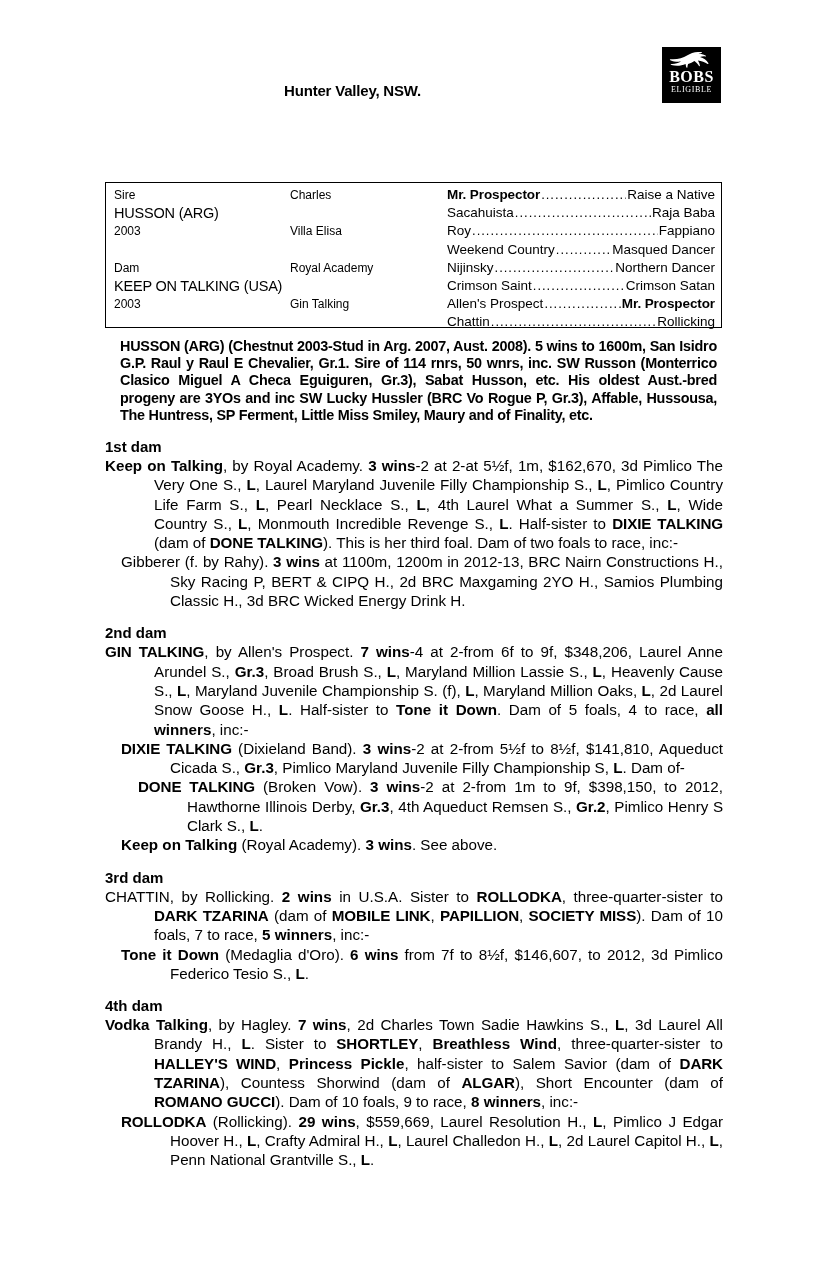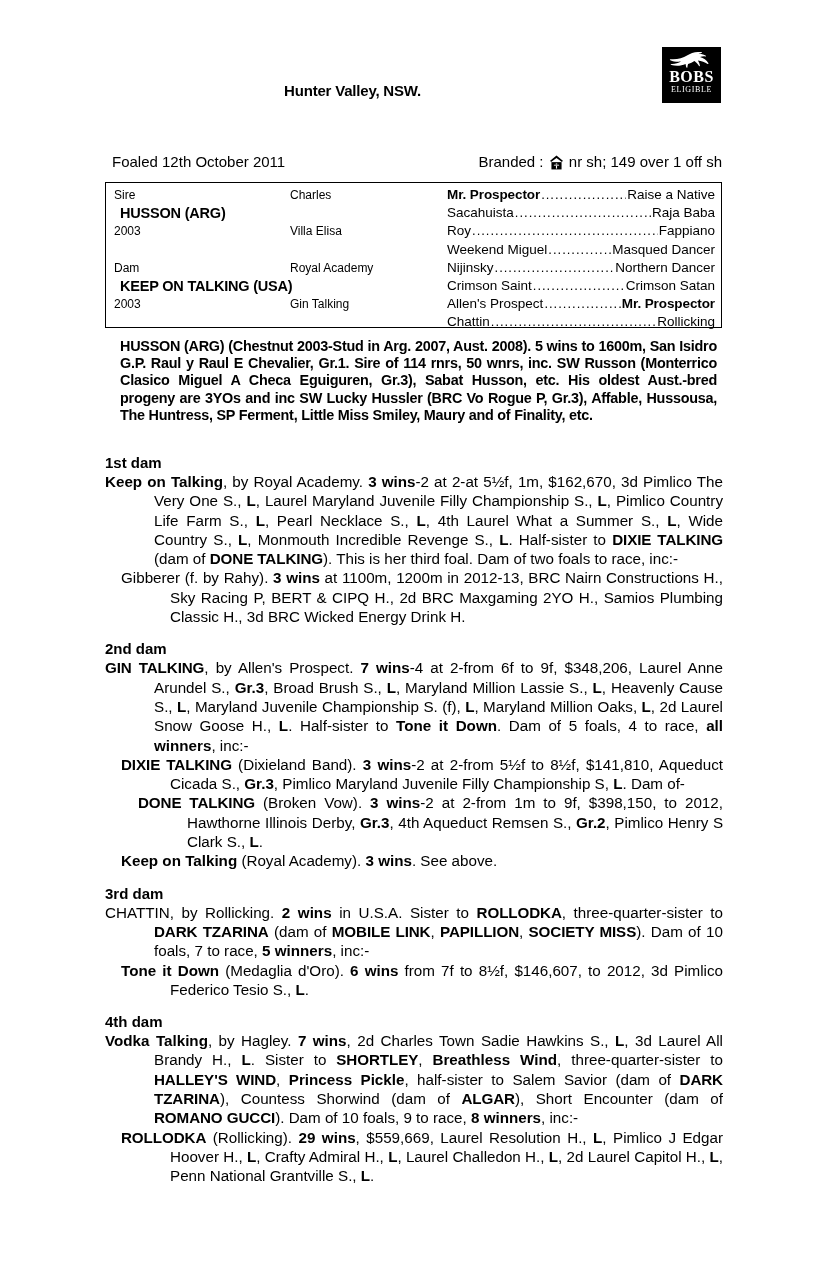--- a/index.html
+++ b/index.html
@@ -153,21 +153,21 @@
     position: absolute;
     left: 341px;
     top: 3px;
     right: 6px;
   }
   .ped-line {
     font-size: 12px;
     line-height: 18.2px;
     white-space: nowrap;
   }
-  .ped-line.b { font-weight: bold; font-size: 14.5px; letter-spacing: -0.2px; margin-left: 6px;}
+  .ped-line.b { font-weight: normal; font-size: 14.5px; letter-spacing: -0.2px;}
   .ped-line.sp { visibility: hidden; }
   .ped-gp {
     display: flex;
     align-items: baseline;
     font-size: 13.5px;
     line-height: 18.2px;
     white-space: nowrap;
   }
   .ped-gp .nm1 { flex: 0 0 auto; }
   .ped-gp .dots {
@@ -195,21 +195,20 @@
   }
 
   
   .body {
     position: absolute;
     left: 105px;
     top: 437px;
     width: 618px;
     font-size: 15.2px;
     line-height: 19.3px;
-    margin-top: 16px;
   }
   .dam-head {
     font-weight: bold;
     font-size: 15px;
     line-height: 19px;
     margin-top: 13px;
     margin-bottom: 0px;
   }
   .dam-head.first { margin-top: 0; }
   .p {
@@ -237,34 +236,20 @@
     </svg>
     <div class="bobs-word">BOBS</div>
     <div class="bobs-sub">ELIGIBLE</div>
   </div>
 
   <div class="account-line">
     <span class="l2">Hunter Valley, NSW.</span>
   </div>
 
 
-  <div class="foaled-row">
-    <span class="foaled-left">Foaled 12th October 2011</span>
-    <span class="foaled-right">
-      <span>Branded :</span>
-      <svg class="brand-glyph" viewBox="0 0 16 16">
-        <path fill="#000000" d="M8 0.6 1.2 6.2l1 1.2L8 3.1l5.8 4.3 1-1.2z"></path>
-        <path fill="#000000" d="M2.6 7.6h10.8v7.8H2.6z"></path>
-        <path fill="#ffffff" d="M7.2 9.0h1.6v1.1H7.2z"></path>
-        <path fill="#ffffff" d="M5.2 10.4h5.6v0.9H5.2z"></path>
-        <path fill="#ffffff" d="M7.4 11.3h1.2v3.2H7.4z"></path>
-      </svg>
-      <span>nr sh; 149 over 1 off sh</span>
-    </span>
-  </div>
 
   <div class="ped-box">
     <div class="ped-inner">
       <div class="ped-col1">
         <div class="ped-line">Sire</div>
         <div class="ped-line b">HUSSON (ARG)</div>
         <div class="ped-line">2003</div>
         <div class="ped-line sp">&nbsp;</div>
         <div class="ped-line">Dam</div>
         <div class="ped-line b">KEEP ON TALKING (USA)</div>
@@ -289,21 +274,21 @@
             <span class="nm1">Sacahuista</span>
             <span class="dots">................................................................................</span>
             <span class="nm2">Raja Baba</span>
           </div>
           <div class="ped-gp">
             <span class="nm1">Roy</span>
             <span class="dots">................................................................................</span>
             <span class="nm2">Fappiano</span>
           </div>
           <div class="ped-gp">
-            <span class="nm1">Weekend Miguel</span>
+            <span class="nm1">Weekend Country</span>
             <span class="dots">................................................................................</span>
             <span class="nm2">Masqued Dancer</span>
           </div>
           <div class="ped-gp">
             <span class="nm1">Nijinsky</span>
             <span class="dots">................................................................................</span>
             <span class="nm2">Northern Dancer</span>
           </div>
           <div class="ped-gp">
             <span class="nm1">Crimson Saint</span>

